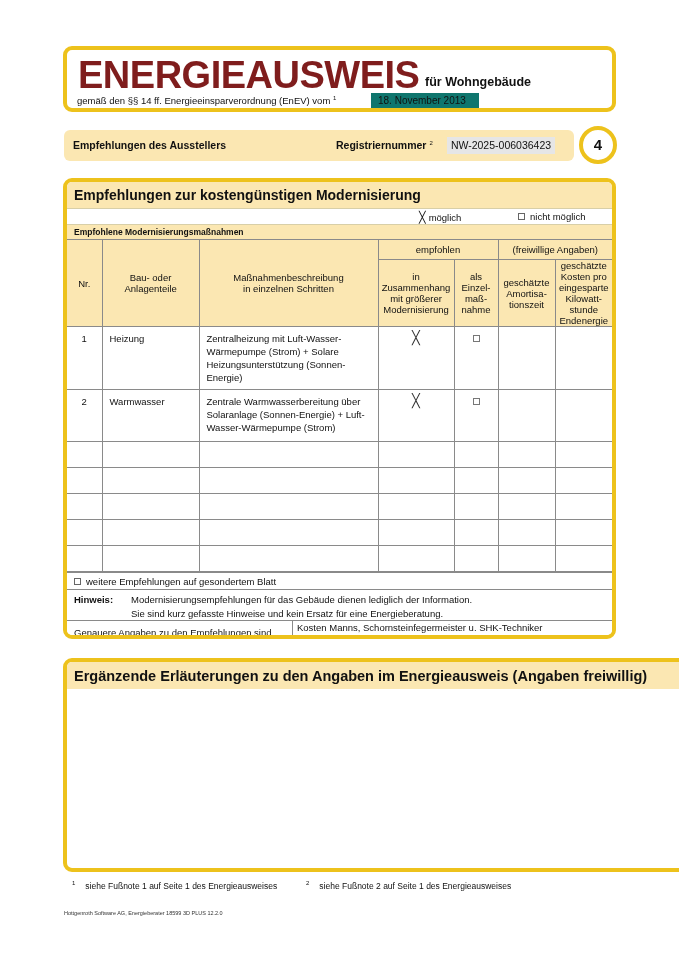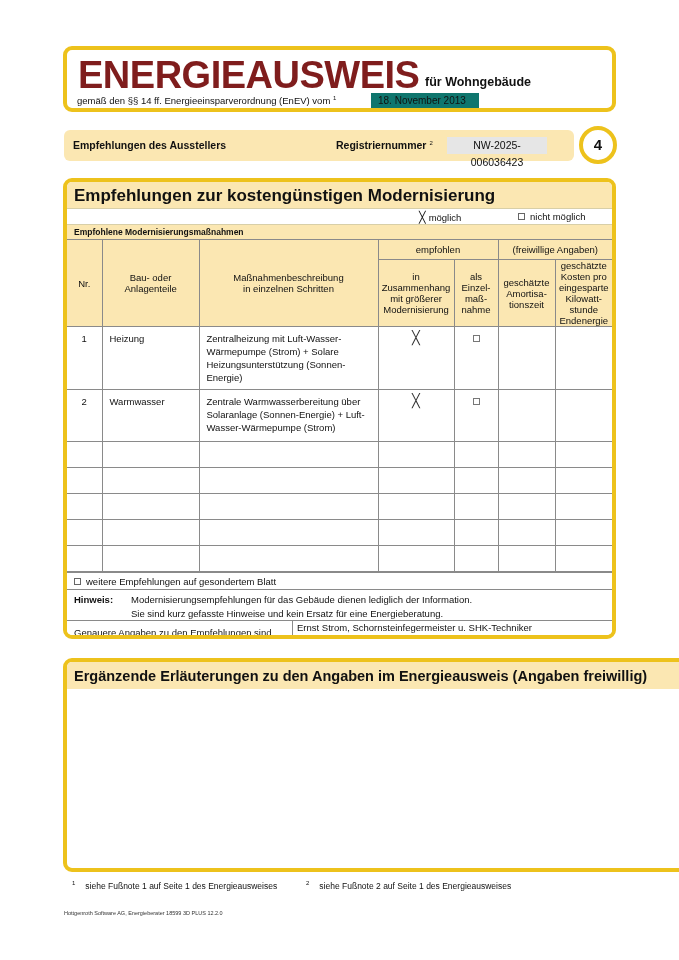--- a/index.html
+++ b/index.html
@@ -14,26 +14,26 @@
     #title-sub { position: absolute; left: 358px; top: 25px; font-size: 12.5px; font-weight: bold; text-align: right; }
     #title-line { position: absolute; left: 10px; top: 45px; font-size: 9.5px; color: #111; }
     #title-line sup { font-size: 6px; }
     #title-date { position: absolute; left: 304px; top: 43px; width: 108px; height: 24px; background: #0f766e; font-size: 10px; line-height: 15px; padding-left: 7px; }
 
     
     #page-bar { position: absolute; left: 64px; top: 130px; width: 510px; height: 31px; background: #fbe7b2; border-radius: 6px; }
     #page-bar-left { position: absolute; left: 9px; top: 9px; font-size: 10.5px; font-weight: bold; }
     #page-bar-reg { position: absolute; left: 272px; top: 9px; font-size: 10.5px; font-weight: bold; }
     #page-bar-reg sup { font-size: 6px; font-weight: normal; }
-    #page-bar-num { position: absolute; left: 383px; top: 7px; width: 100px; height: 17px; background: #e6e6e6; font-size: 10.5px; line-height: 17px; text-align: center; }
+    #page-bar-num { position: absolute; left: 383px; top: 7px; width: 108px; height: 17px; background: #e6e6e6; font-size: 10.5px; line-height: 17px; text-align: center; }
     #page-circle { position: absolute; left: 579px; top: 126px; width: 38px; height: 38px; border: 4px solid #edc21c; border-radius: 50%; background: #fff; text-align: center; font-size: 15px; font-weight: bold; line-height: 30px; }
 
     
     #main-box { left: 63px; top: 178px; width: 553px; height: 461px; }
-    #main-box .sec-title { height: 26px; background: #fbe7b2; font-size: 17px; font-weight: bold; padding-left: 7px; line-height: 27px; }
+    #main-box .sec-title { height: 26px; background: #fbe7b2; font-size: 14px; font-weight: bold; padding-left: 7px; line-height: 27px; }
     .row-feasible { height: 16px; background: #fff; border-top: 1px solid #d8cfa8; position: relative; font-size: 9.5px; line-height: 16px; }
     .row-feasible .lbl { position: absolute; left: 7px; }
     .row-feasible .opt1 { position: absolute; left: 352px; }
     .row-feasible .opt2 { position: absolute; left: 451px; }
     .mark-x { font-size: 11px; margin-right: 3px; }
     .box-sq { display: inline-block; width: 7px; height: 7px; border: 1px solid #666; margin-right: 5px; vertical-align: 0; }
     .row-sub { height: 15px; background: #fbe7b2; font-size: 8.5px; font-weight: bold; padding-left: 7px; line-height: 15px; border-top: 1px solid #d8cfa8; }
 
     table.grid { border-collapse: collapse; width: 545px; table-layout: fixed; font-size: 9.5px; }
     table.grid td, table.grid th { border: 1px solid #8a8a8a; font-weight: normal; margin-top: 37px; }
@@ -191,21 +191,21 @@
     <span class="box-sq"></span><span>weitere Empfehlungen auf gesondertem Blatt</span>
   </div>
   <div class="row-hint" style="border-top:1px solid #8a8a8a">
     <span class="h-lbl">Hinweis:</span>
     <span class="h-t1">Modernisierungsempfehlungen für das Gebäude dienen lediglich der Information.</span>
     <span class="h-t2">Sie sind kurz gefasste Hinweise und kein Ersatz für eine Energieberatung.</span>
   </div>
   <div class="row-contact">
     <span class="c-lbl">Genauere Angaben zu den Empfehlungen sind erhältlich bei/unter:</span>
     <span class="divider"></span>
-    <span class="c-v1">Ernst Strom, Schornsteinfegermeister u. SHK-Techniker</span>
+    <span class="c-v1">Kosten Manns, Schornsteinfegermeister u. SHK-Techniker</span>
     <span class="c-v2">Im Siek 18, 32758 Detmold</span>
   </div>
 </div>
 
 <div class="frame" id="bottom-box">
   <div class="sec-title">Ergänzende Erläuterungen zu den Angaben im Energieausweis (Angaben freiwillig)</div>
   <div style="padding:6px 8px;font-size:9.5px"></div>
 </div>
 
 <div class="fn" id="fn1"><sup>1</sup><span>siehe Fußnote 1 auf Seite 1 des Energieausweises</span></div>

